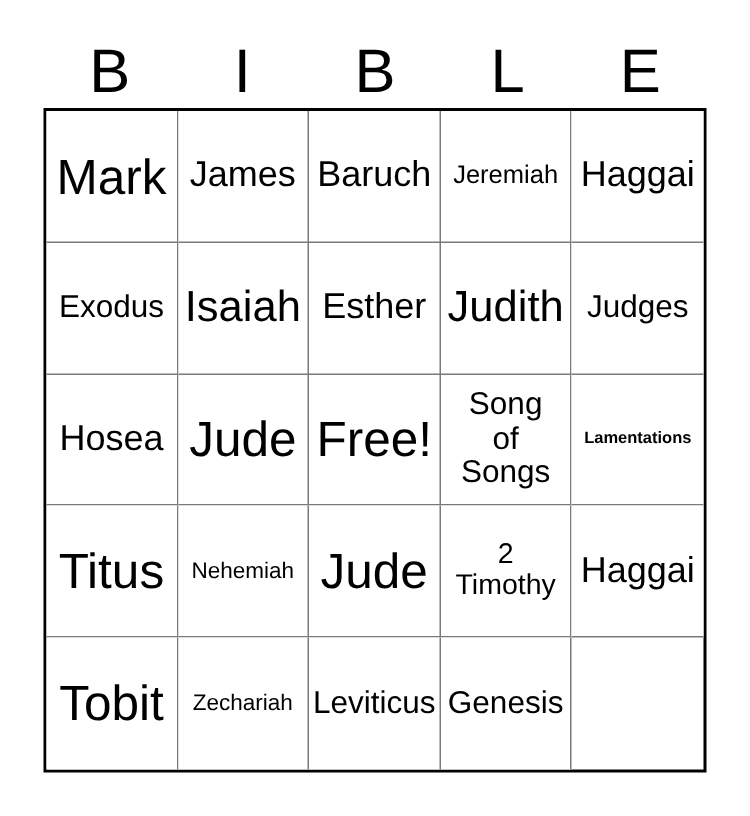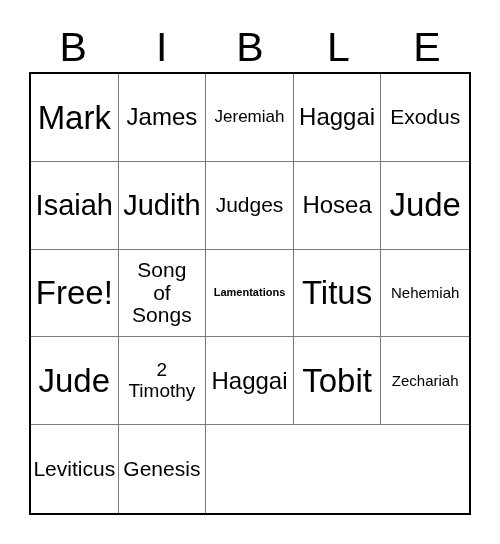--- a/index.html
+++ b/index.html
@@ -107,31 +107,37 @@
 
   <div id="grid">
 
     <div class="cell">
         <span class="cell-text fs-xxl">Mark</span>
       </div>
     <div class="cell">
         <span class="cell-text fs-l">James</span>
       </div>
     <div class="cell">
+        <span class="cell-text fs-l">Baruch</span>
+      </div>
+    <div class="cell">
         <span class="cell-text fs-s">Jeremiah</span>
       </div>
     <div class="cell">
         <span class="cell-text fs-l">Haggai</span>
       </div>
 
     <div class="cell">
         <span class="cell-text fs-m">Exodus</span>
       </div>
     <div class="cell">
         <span class="cell-text fs-xl">Isaiah</span>
+      </div>
+    <div class="cell">
+        <span class="cell-text fs-l">Esther</span>
       </div>
     <div class="cell">
         <span class="cell-text fs-xl">Judith</span>
       </div>
     <div class="cell">
         <span class="cell-text fs-m">Judges</span>
       </div>
 
     <div class="cell">
         <span class="cell-text fs-l">Hosea</span>

